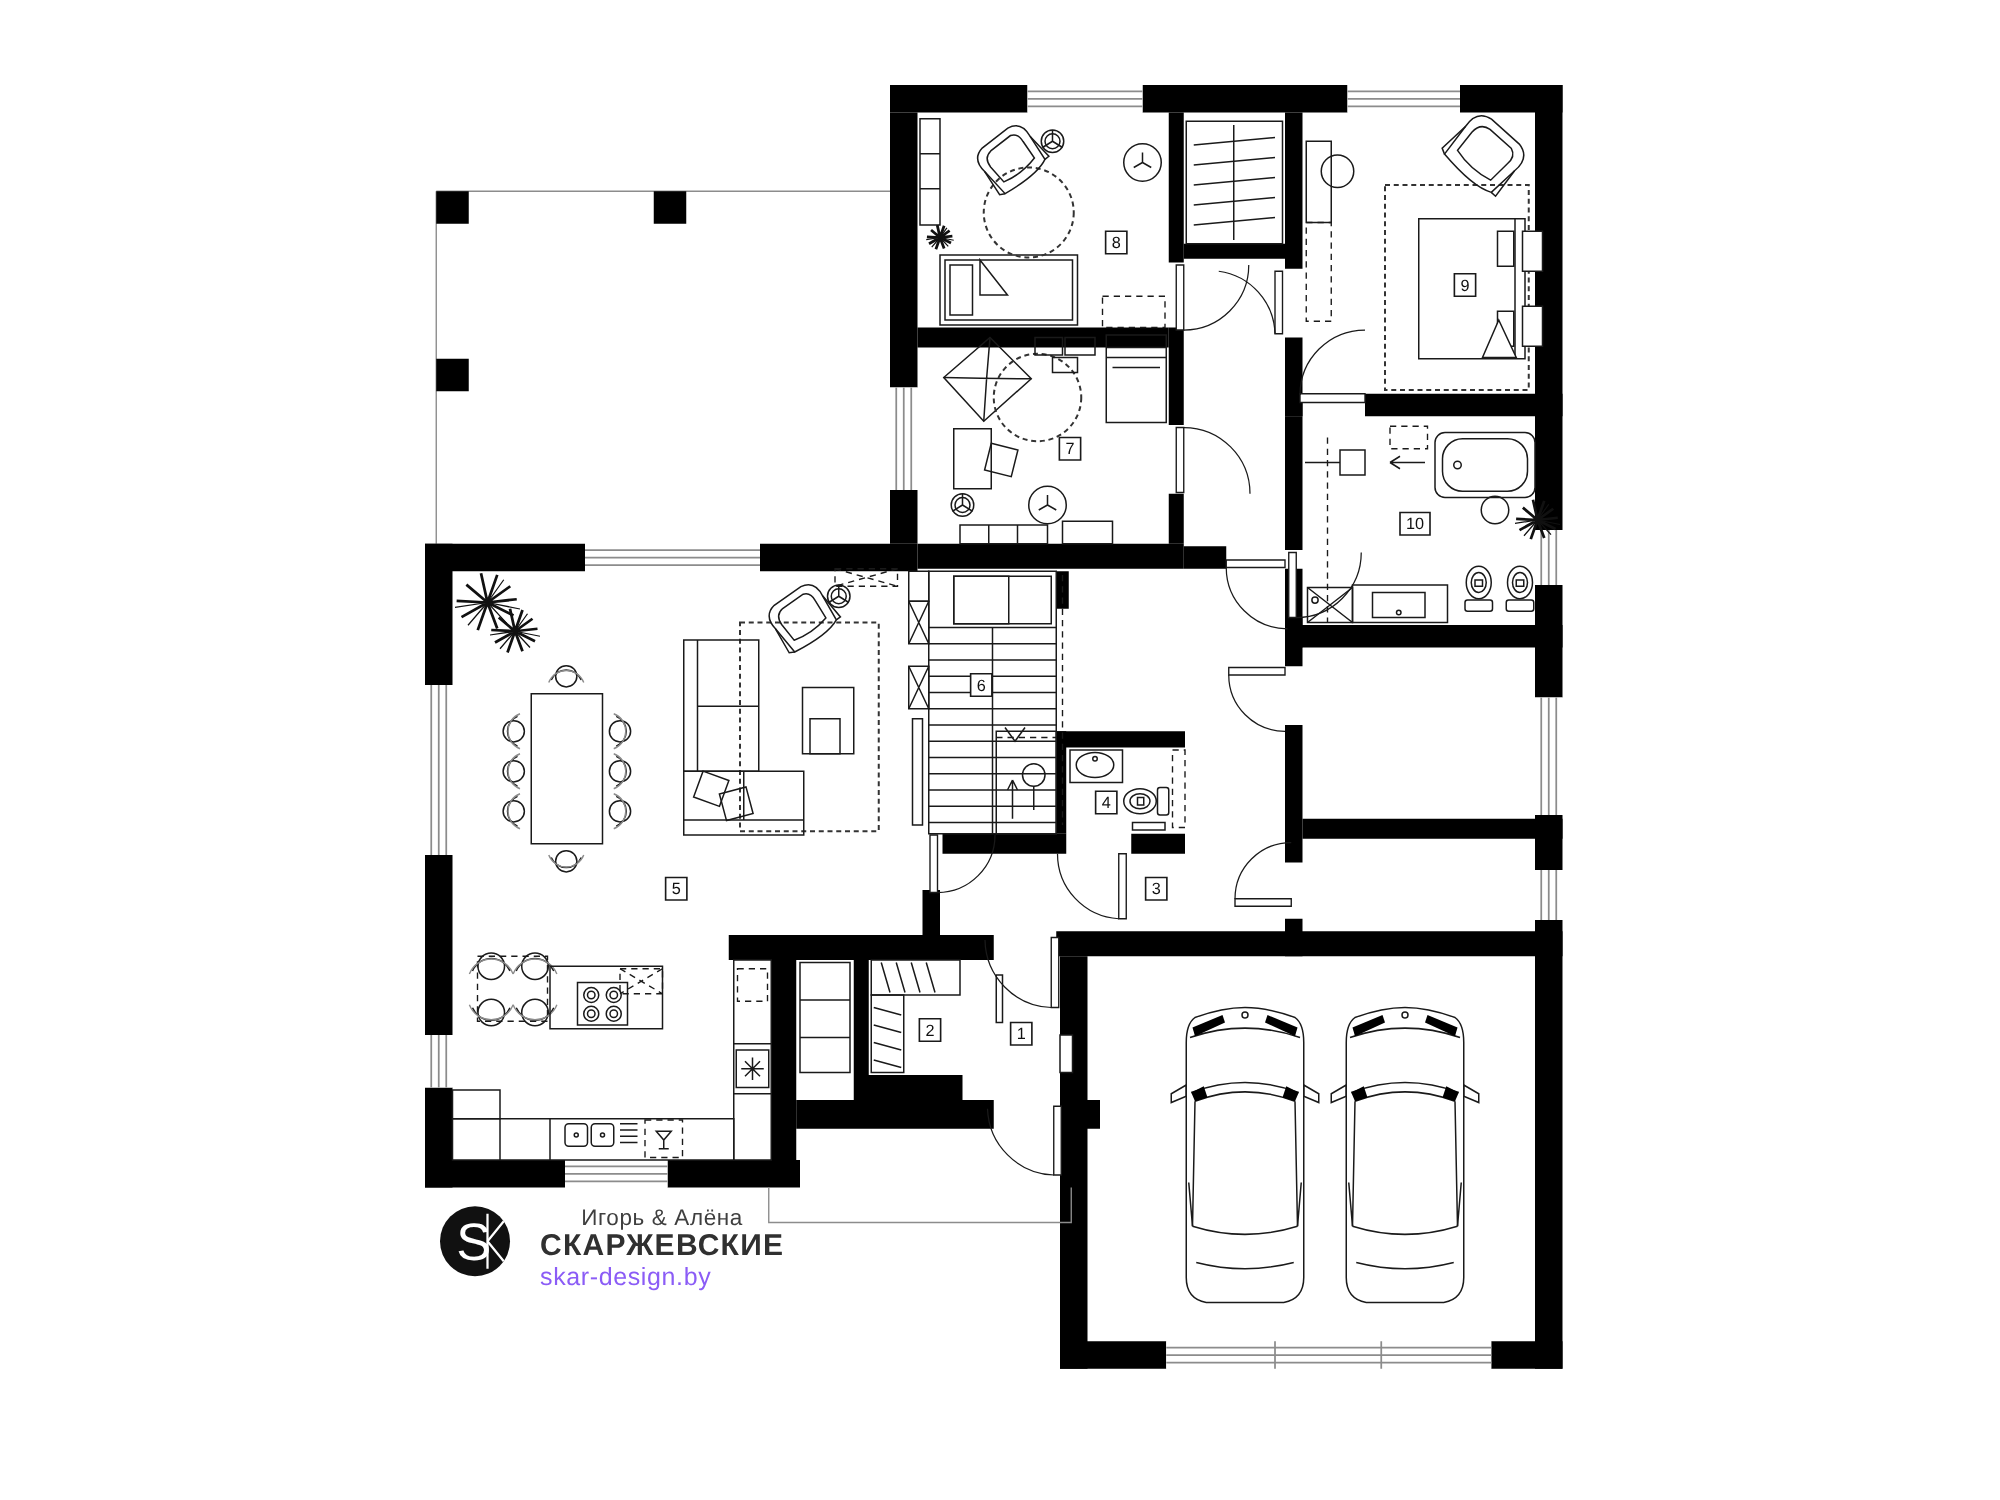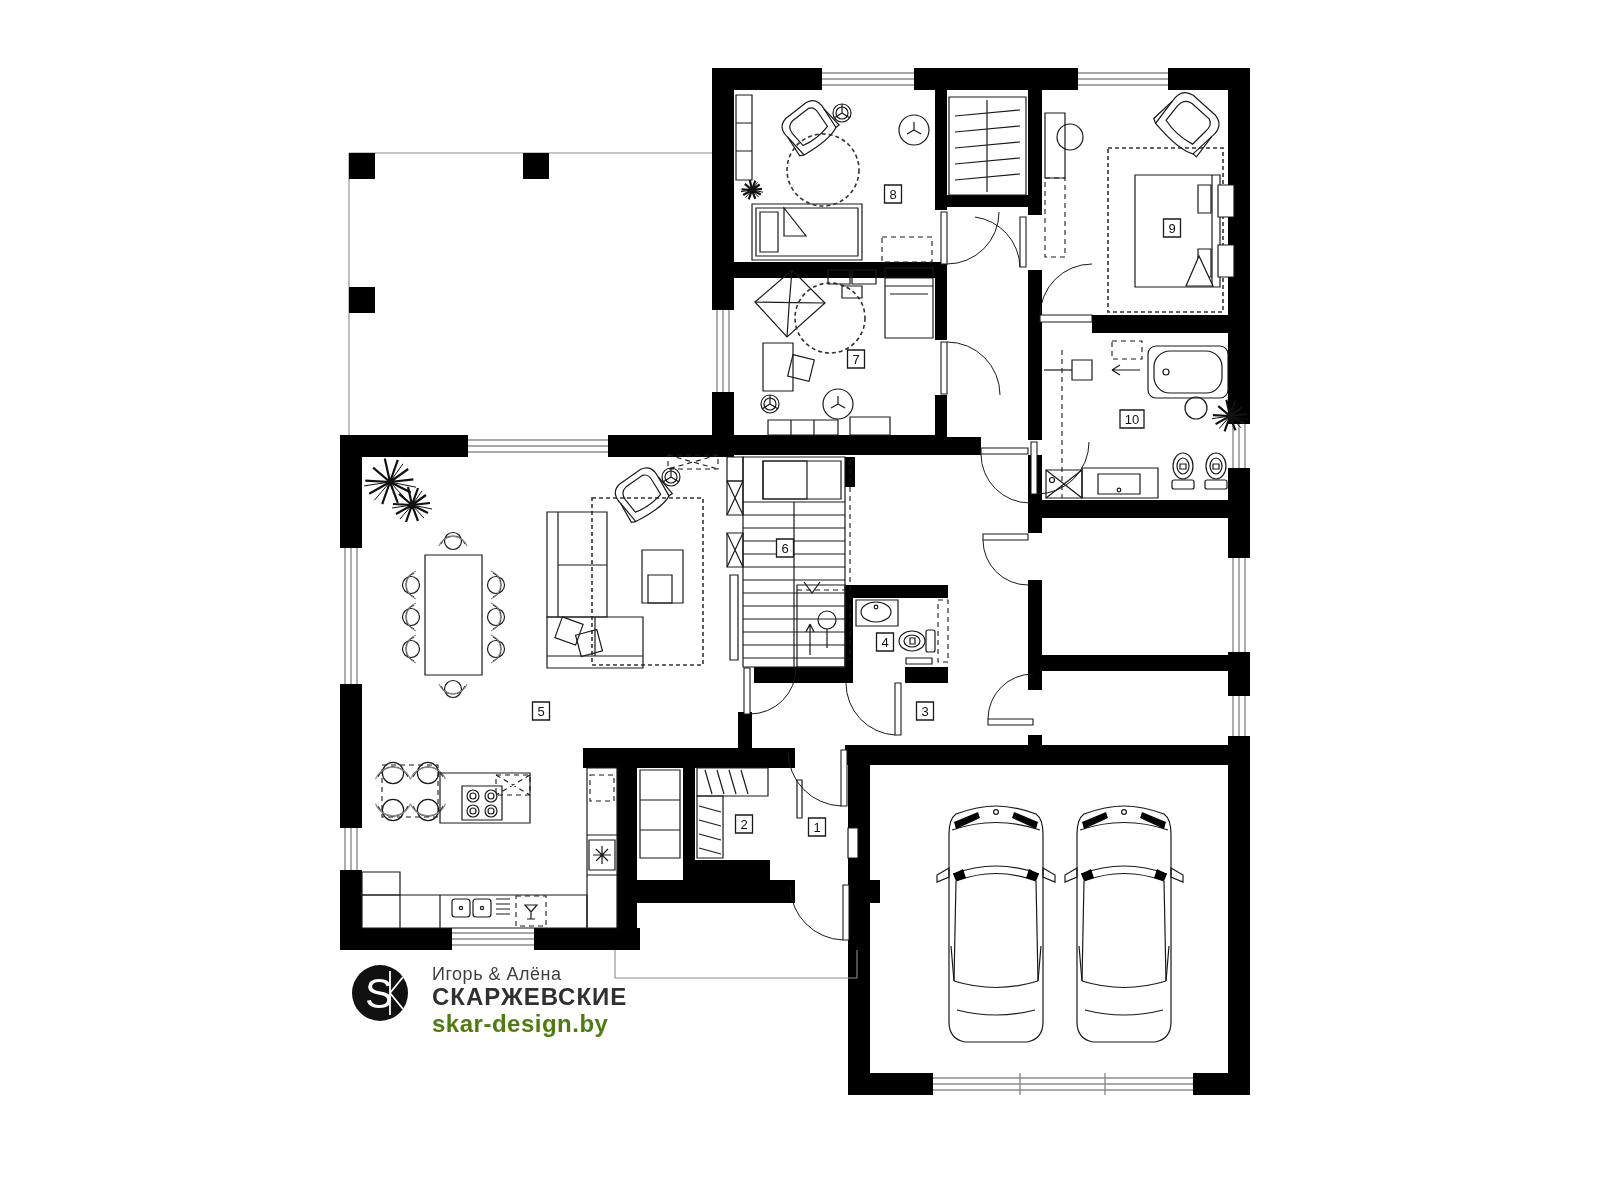--- a/index.html
+++ b/index.html
@@ -11,23 +11,23 @@
   .soft{fill:none;stroke:#8c8c8c;stroke-width:1.1;}
   .wall{fill:#000000;stroke:none;}
   .whitebox{fill:#ffffff;stroke:#1a1a1a;stroke-width:1.2;}
   .dash{fill:none;stroke:#1a1a1a;stroke-width:1.1;stroke-dasharray:5 4;}
   .rug{fill:none;stroke:#333;stroke-width:1.6;stroke-dasharray:4 3;}
   .leaf{fill:#ffffff;stroke:#1a1a1a;stroke-width:1.1;}
   .arc{fill:none;stroke:#1a1a1a;stroke-width:1;}
   .winline{stroke:#8c8c8c;stroke-width:1.4;fill:none;}
   .logo{position:absolute;left:352px;top:964px;display:flex;align-items:flex-start;}
   .logo-text{margin-left:22px;color:#3c3c3c;line-height:1.12;}
-  .logo-line1{font-size:18px;font-weight:400;letter-spacing:.5px;color:#3f3f3f;}
+  .logo-line1{font-size:18px;font-weight:400;letter-spacing:.5px;color:#3f3f3f;text-align:center;}
   .logo-line2{font-size:24px;font-weight:700;letter-spacing:1px;color:#303030;}
-  .logo-line3{font-size:24px;font-weight:700;letter-spacing:.5px;color:#4d7c0f;}
+  .logo-line3{font-size:20px;font-weight:400;letter-spacing:.5px;color:#8b5cf6;}
   .room-label-text{font-family:"Liberation Sans",sans-serif;}
 </style>
 </head>
 <body>
 
 <div class="canvas">
 
 <svg width="1600" height="1200" viewBox="0 0 1600 1200">
 
   <defs>

